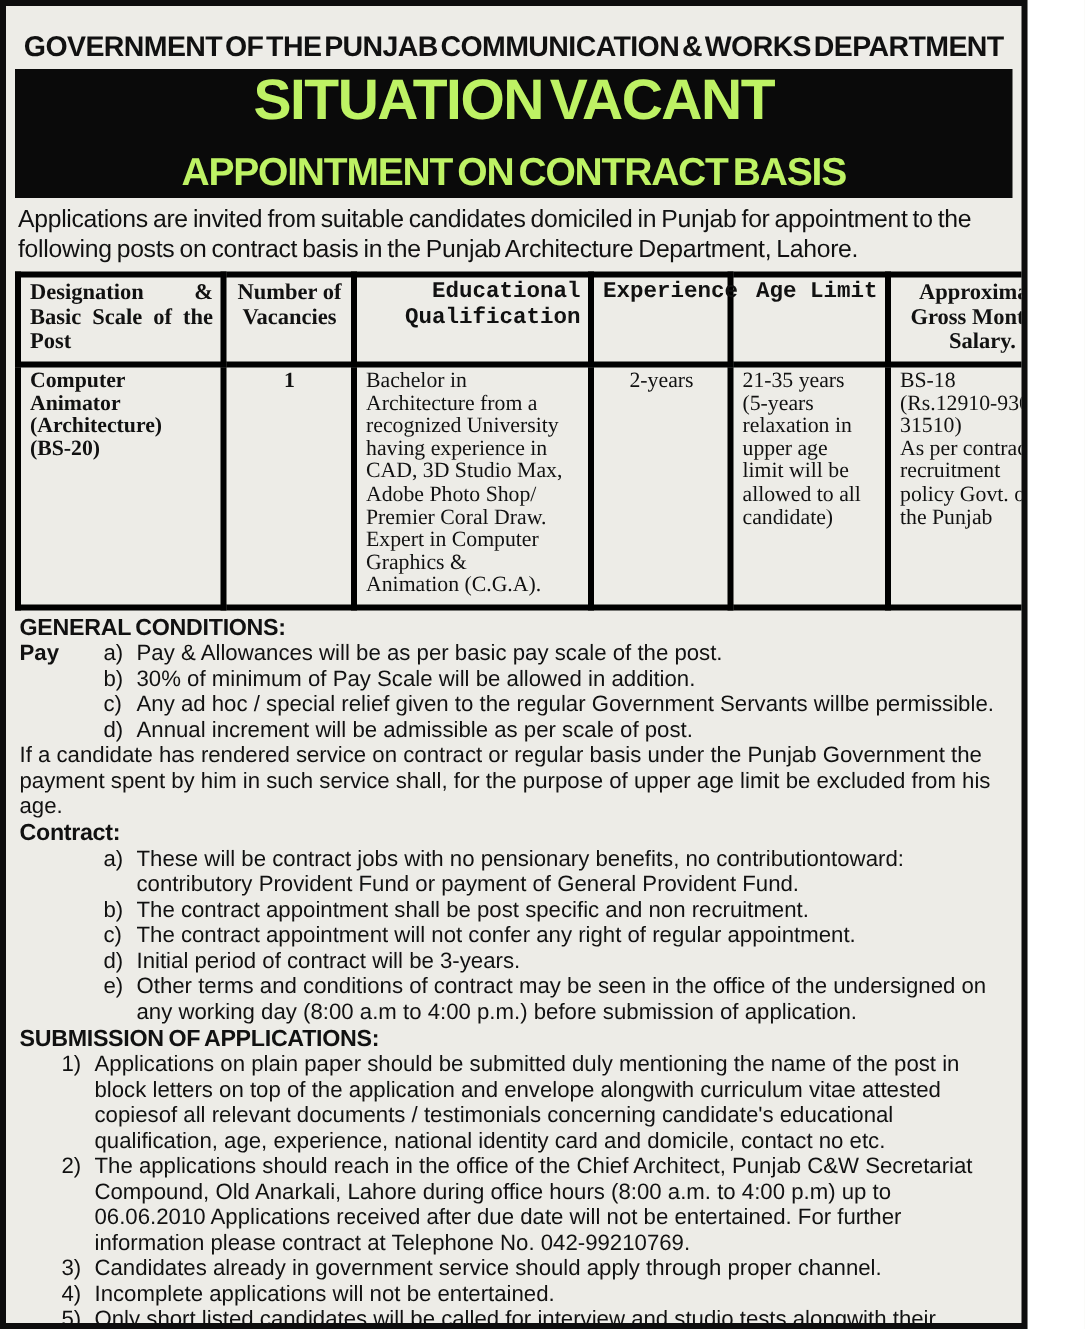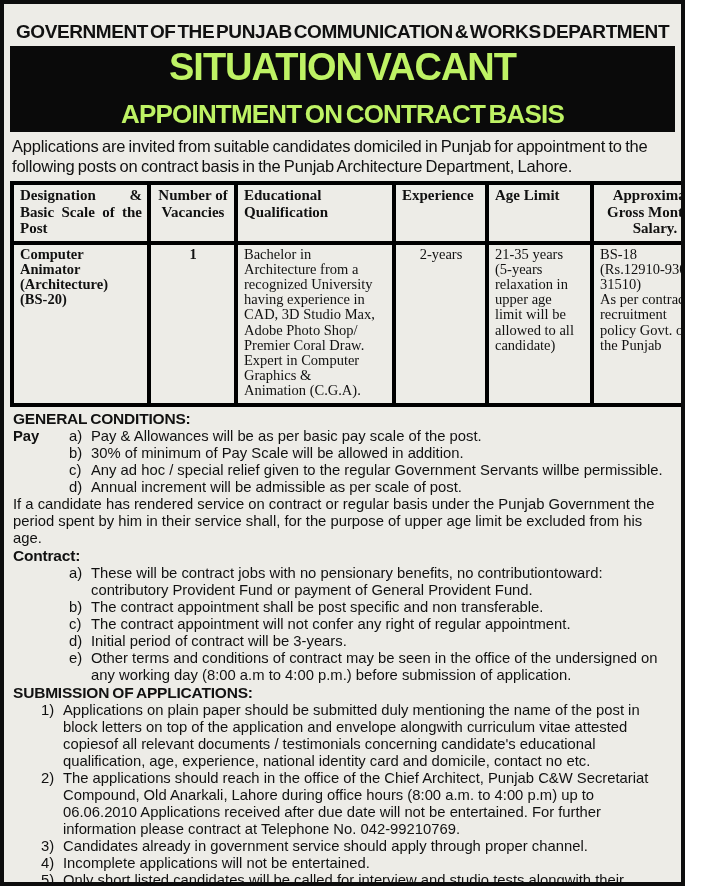--- a/index.html
+++ b/index.html
@@ -36,21 +36,21 @@
     width:100%; border-collapse:collapse; table-layout:fixed;
     font-family:"Liberation Serif", serif;
   }
   table.vacancy th, table.vacancy td {
     border:4px solid #000000; vertical-align:top; padding:2px 5px 4px 6px;
   }
   table.vacancy th { font-size:15px; line-height:16.5px; font-weight:bold; }
   table.vacancy td { font-size:14.5px; line-height:15.2px; }
   .h-just   { text-align:justify; }
   .h-left   { text-align:center; }
-  .h-center { text-align:left; }
+  .h-center { text-align:right;font-family:Liberation Mono, monospace; }
   .cell-pre { white-space:pre-line; }
   .cell-bold { font-weight:bold; }
   .cell-center { text-align:center; }
   .conditions { font-size:14.8px; line-height:17px; padding:3px 0 0 3px; }
   .sec-heading { font-weight:bold; font-size:15.5px; line-height:18px; letter-spacing:-0.2px; word-spacing:-1px; }
   .labeled-row { display:flex; }
   .side-label { flex:none; width:56px; font-weight:bold; }
   .item { display:flex; }
   .ind-cond { margin-left:56px; }
   .ind-sub  { margin-left:28px; }
@@ -152,31 +152,31 @@
           <span class="t">Any ad hoc / special relief given to the regular Government Servants willbe permissible.</span>
         </div>
         <div class="item">
           <span class="m">d)</span>
           <span class="t">Annual increment will be admissible as per scale of post.</span>
         </div>
       </div>
     </div>
 
     <div class="labeled-row">
-      <span style="flex:1; padding-right:2px;">If a candidate has rendered service on contract or regular basis under the Punjab Government the period spent by him in their service shall, for the purpose of upper age limit be excluded from his age.</span>
+      <span style="flex:1; padding-right:2px;">If a candidate has rendered service on contract or regular basis under the Punjab Government the payment spent by him in such service shall, for the purpose of upper age limit be excluded from his age.</span>
     </div>
 
     <div class="sec-heading">Contract:</div>
     <div class="item ind-cond">
       <span class="m">a)</span>
       <span class="t">These will be contract jobs with no pensionary benefits, no contributiontoward: contributory Provident Fund or payment of General Provident Fund.</span>
     </div>
     <div class="item ind-cond">
       <span class="m">b)</span>
-      <span class="t">The contract appointment shall be post specific and non transferable.</span>
+      <span class="t">The contract appointment shall be post specific and non recruitment.</span>
     </div>
     <div class="item ind-cond">
       <span class="m">c)</span>
       <span class="t">The contract appointment will not confer any right of regular appointment.</span>
     </div>
     <div class="item ind-cond">
       <span class="m">d)</span>
       <span class="t">Initial period of contract will be 3-years.</span>
     </div>
     <div class="item ind-cond">

